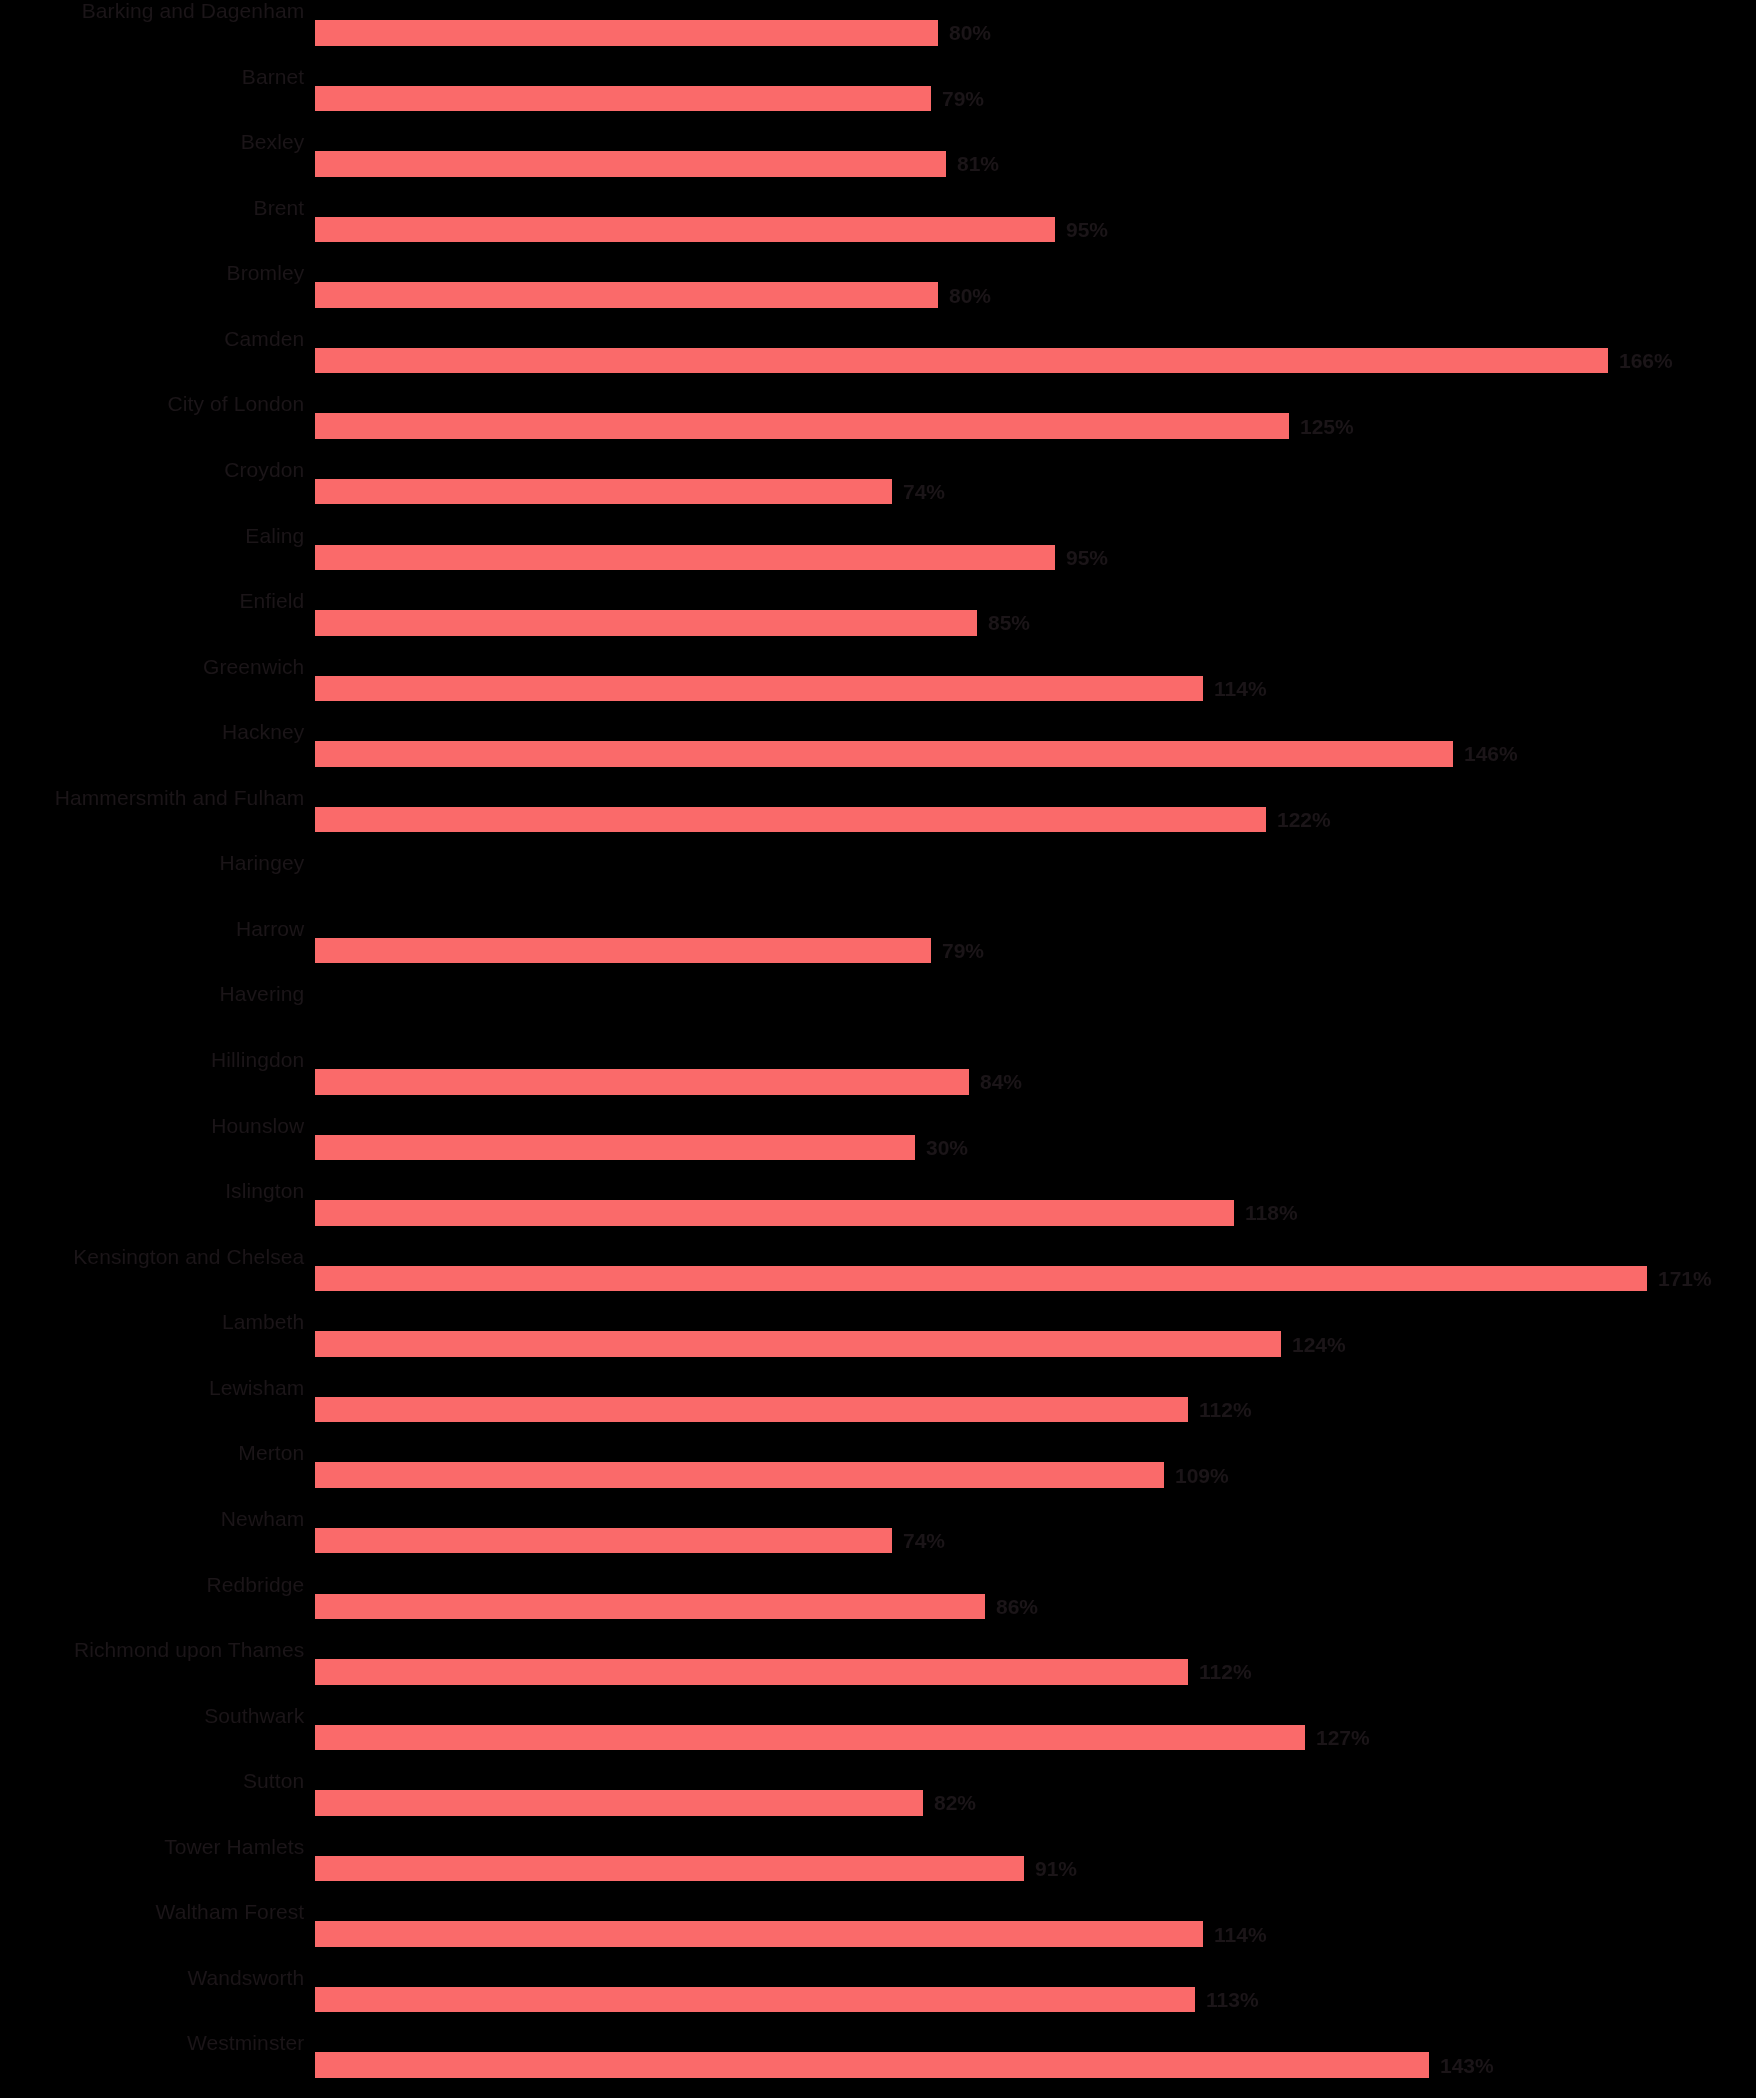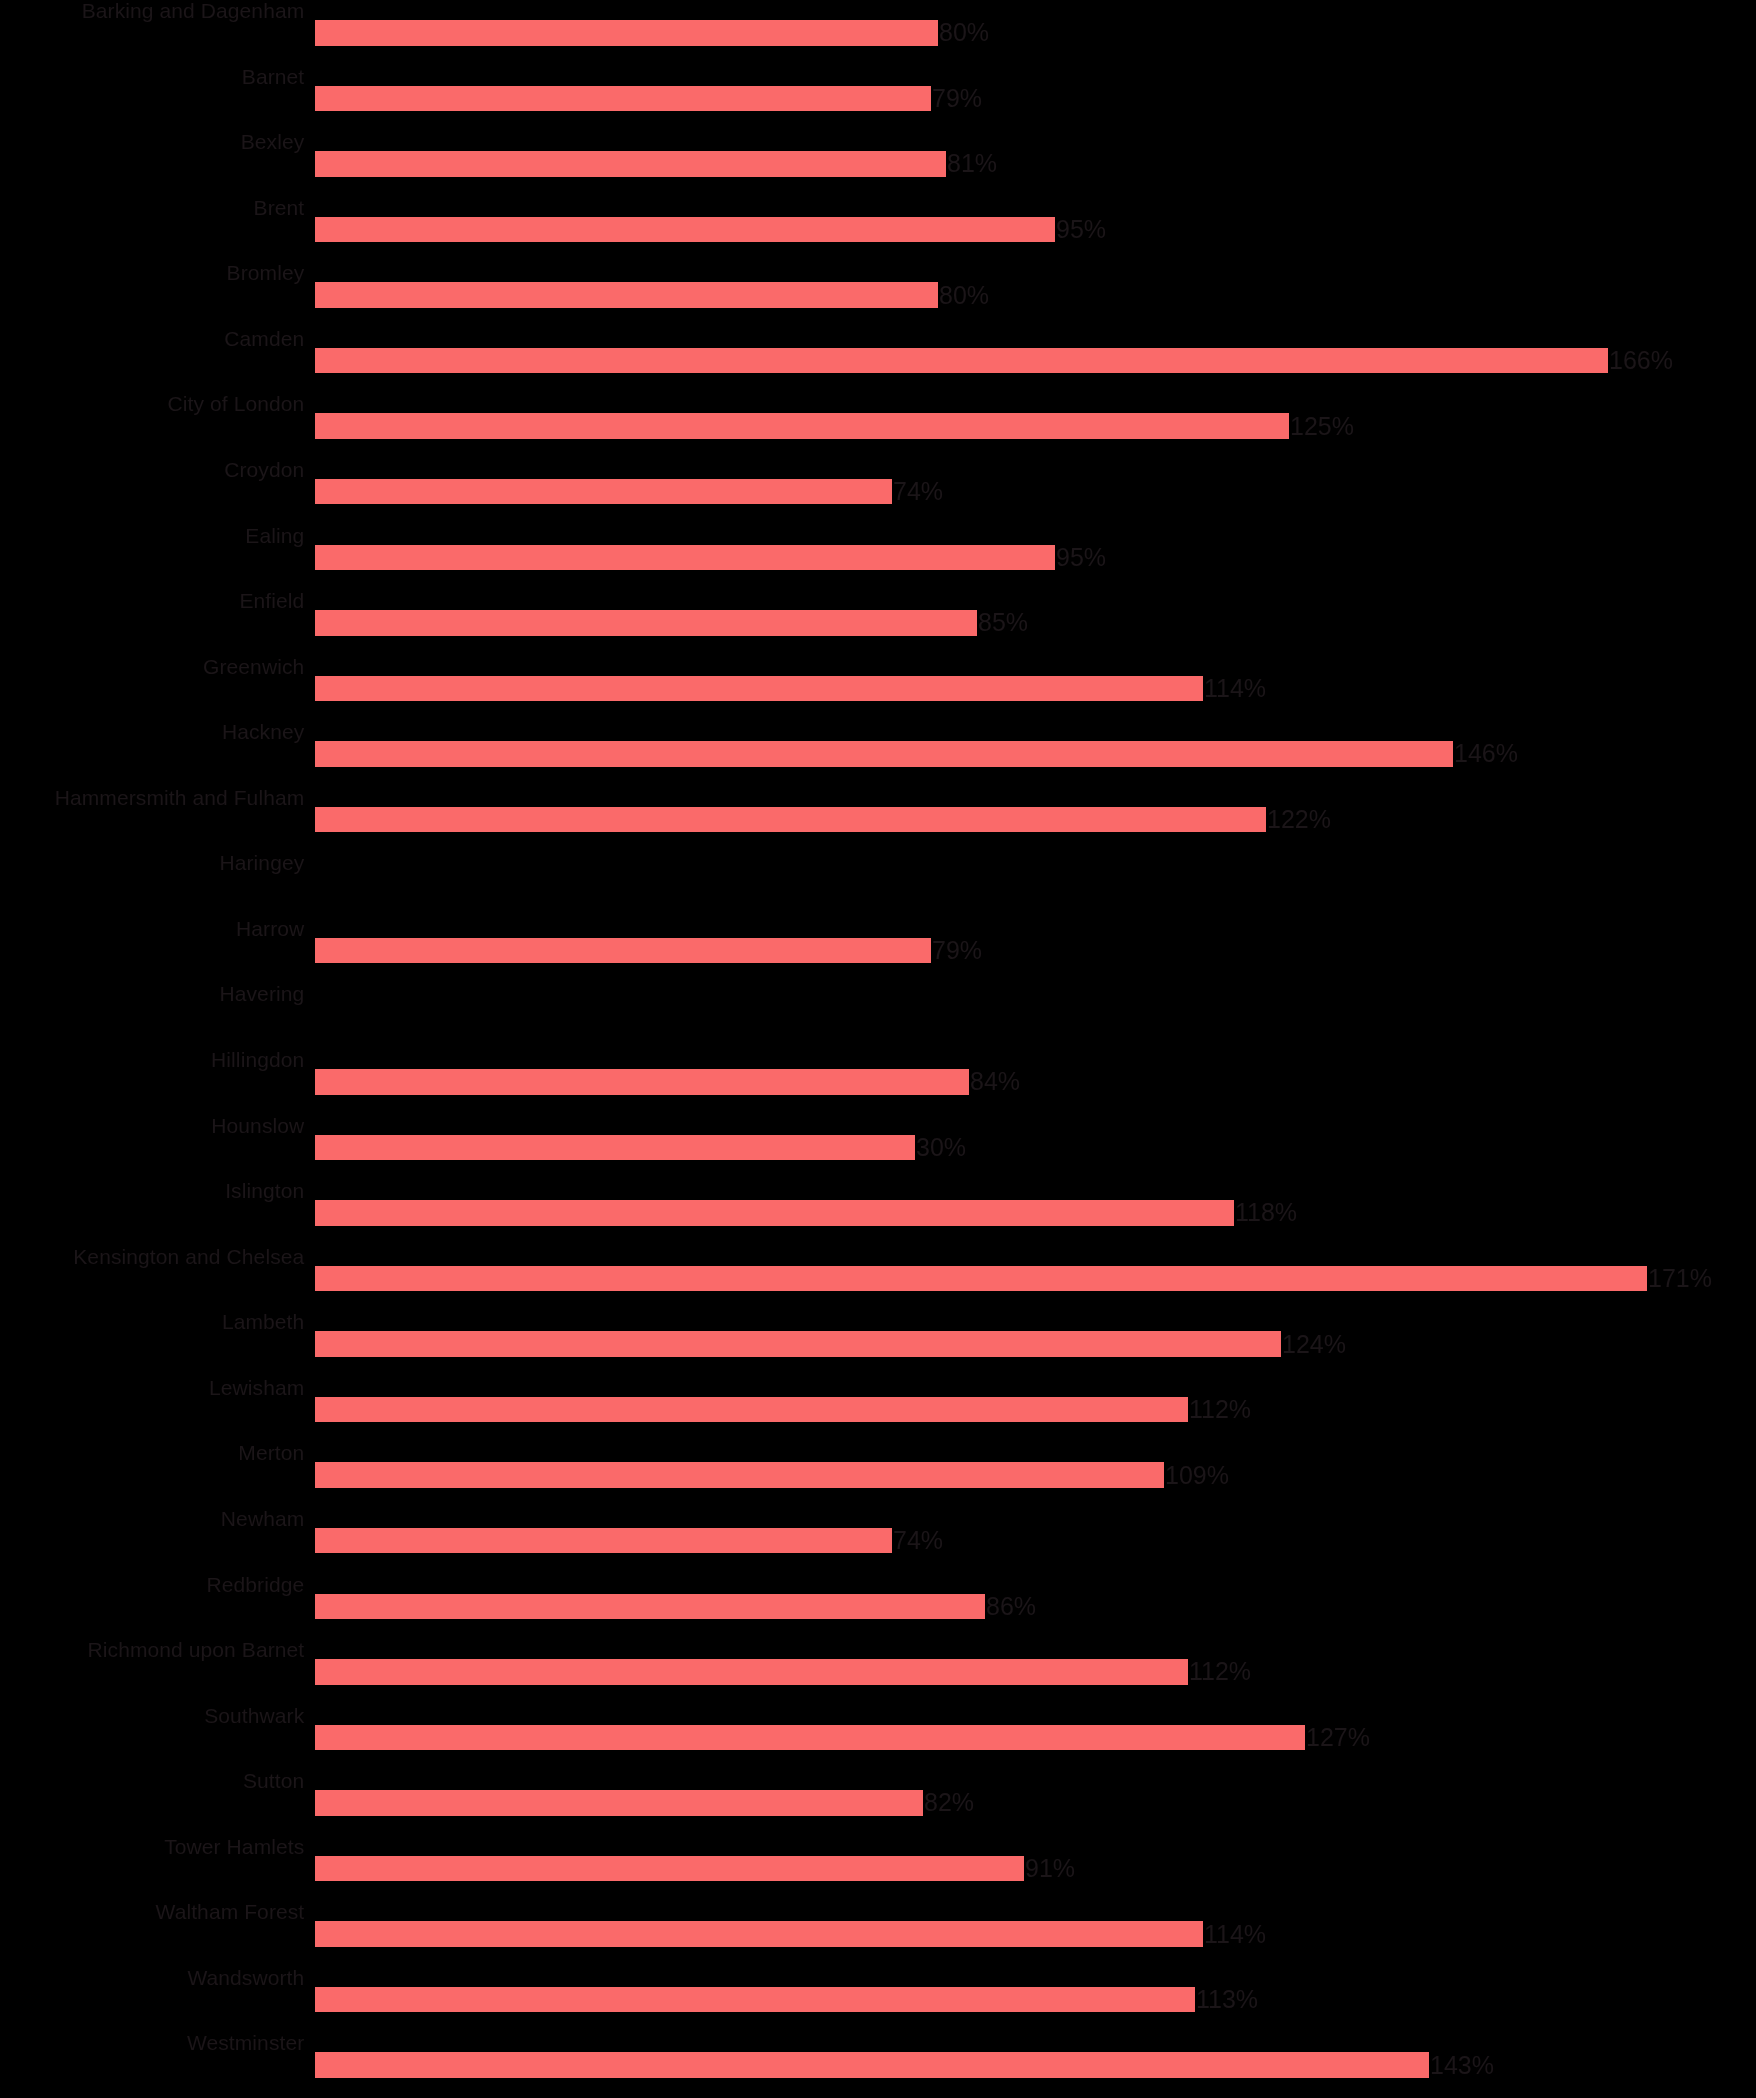--- a/index.html
+++ b/index.html
@@ -55,24 +55,25 @@
     flex-direction: row;
     align-items: center;
   }
   .bar {
     height: 25.5px;
     background: #fa6a6a;
     flex: 0 0 auto;
   }
   .val-label {
     color: #1b1518;
-    font-size: 25px;
+    font-size: 21px;
     line-height: 1;
-    padding-left: 1px;
+    padding-left: 11px;
     white-space: nowrap;
+    font-weight: bold;
   }
 </style>
 </head>
 <body>
 
 <div id="chart-root">
   <div class="rows" id="rows">
       <div class="bar-row">
         <div class="cat-label">Barking and Dagenham</div>
         <div class="bar-area">
@@ -234,21 +235,21 @@
         </div>
       </div>
       <div class="bar-row">
         <div class="cat-label">Redbridge</div>
         <div class="bar-area">
           <div class="bar" style="width: 670px; background: rgb(250, 106, 106);"></div>
           <div class="val-label">86%</div>
         </div>
       </div>
       <div class="bar-row">
-        <div class="cat-label">Richmond upon Barnet</div>
+        <div class="cat-label">Richmond upon Thames</div>
         <div class="bar-area">
           <div class="bar" style="width: 873px; background: rgb(250, 106, 106);"></div>
           <div class="val-label">112%</div>
         </div>
       </div>
       <div class="bar-row">
         <div class="cat-label">Southwark</div>
         <div class="bar-area">
           <div class="bar" style="width: 990px; background: rgb(250, 106, 106);"></div>
           <div class="val-label">127%</div>

